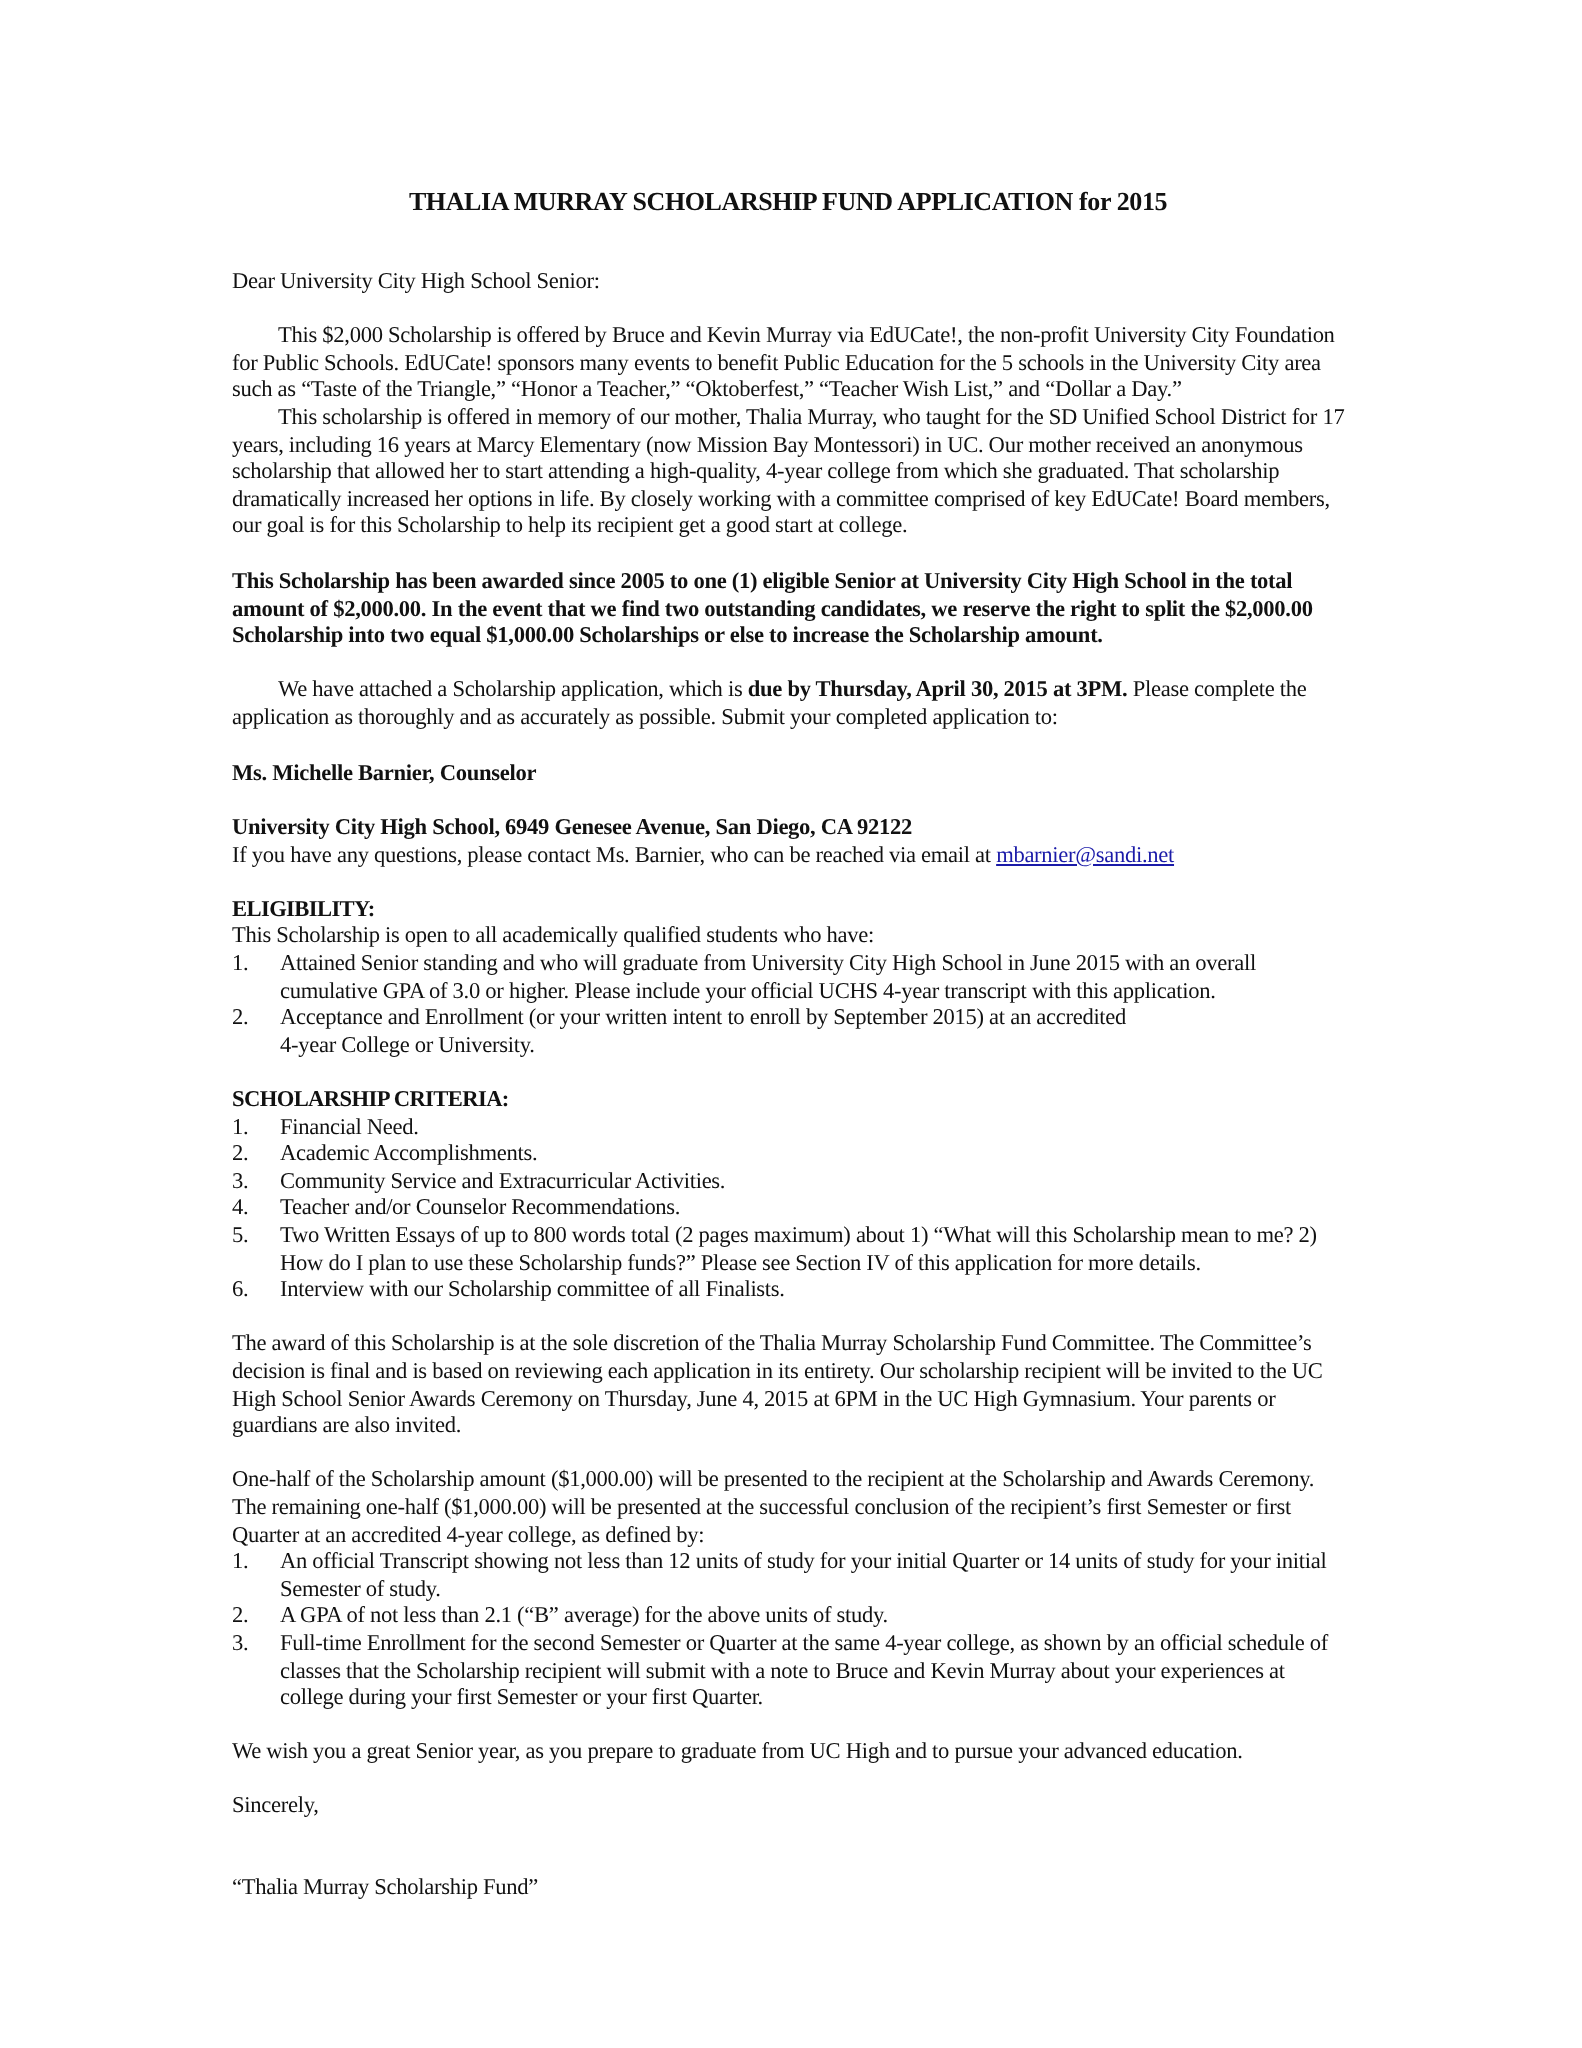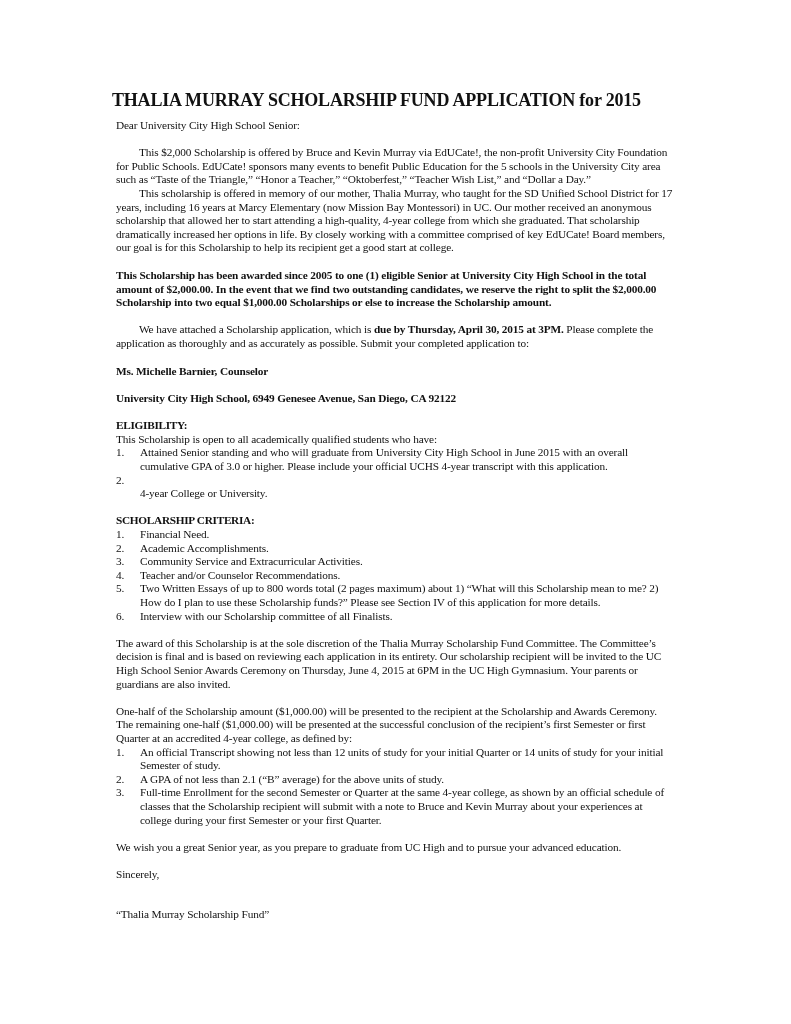--- a/index.html
+++ b/index.html
@@ -1,23 +1,23 @@
 <!DOCTYPE html>
 <html><head>
 <meta charset="utf-8">
 <style>
   html, body { margin: 0; padding: 0; background: #ffffff; }
   body { width: 791px; height: 1024px; position: relative; overflow: hidden;
          font-family: "Liberation Serif", "DejaVu Serif", serif; color: #111111; }
   .page { position: absolute; left: 116px; top: 94px; width: 560px;
           font-size: 11.3px; line-height: 13.6px; letter-spacing: -0.15px; }
-  .title { font-weight: bold; font-size: 18px; margin: 0 0 0 -4px;
+  .title { text-align: center; font-weight: bold; font-size: 13px; margin: 0 0 0 -4px;
            height: 16px; letter-spacing: -0.2px; }
   p { margin: 0; }
-  .salutation { margin-top: 9px; }
+  .salutation { margin-top: 25px; }
   .gap { height: 13.6px; }
   .indent { text-indent: 23px; }
   .b { font-weight: bold; margin-top: 14px; }
   .link { color: #1a1aa8; text-decoration: underline; cursor: pointer; }
   .heading { font-weight: bold; letter-spacing: -0.3px; }
   ol { margin: 0; padding: 0; list-style: none; }
   ol li { position: relative; padding-left: 24px; }
   ol li .num { position: absolute; left: 0; top: 0; }
   .sig-gap { height: 27px; }
 </style>
@@ -31,27 +31,28 @@
   <div class="gap"></div>
 
   <p class="indent">This $2,000 Scholarship is offered by Bruce and Kevin Murray via EdUCate!, the non-profit University City Foundation for Public Schools.  EdUCate! sponsors many events to benefit Public Education for the 5 schools in the University City area such as “Taste of the Triangle,” “Honor a Teacher,” “Oktoberfest,” “Teacher Wish List,” and “Dollar a Day.”</p>
   <p class="indent"><span>This scholarship is offered in memory of our mother, Thalia Murray, who taught for the SD Unified School District for 17 years, including 16 years at Marcy Elementary (now Mission Bay Montessori) in UC.  Our mother received an anonymous scholarship that allowed her to start attending a high-quality, 4-year college from which she graduated. That scholarship dramatically increased her options in life.  By closely working with a committee comprised of key EdUCate! Board members, our goal is for this Scholarship to help its recipient get a good start at college.</span></p>
   <p class="b">This Scholarship has been awarded since 2005 to one (1) eligible Senior at University City High School in the total amount of $2,000.00.  In the event that we find two outstanding candidates, we reserve the right to split the $2,000.00 Scholarship into two equal $1,000.00 Scholarships or else to increase the Scholarship amount.</p>
   <div class="gap"></div>
 
   <p class="indent"><span>We have attached a Scholarship application, which is </span><span class="b">due by Thursday, April 30, 2015 at 3PM.</span><span>  Please complete the application as thoroughly and as accurately as possible.  Submit your completed application to:</span></p>
   <p class="b">Ms. Michelle Barnier, Counselor</p>
   <p class="b">University City High School, 6949 Genesee Avenue, San Diego, CA  92122</p>
+  <p><span>If you have any questions, please contact Ms. Barnier, who can be reached via email at </span><a class="link">mbarnier@sandi.net</a></p>
   <div class="gap"></div>
 
   <p class="heading">ELIGIBILITY:</p>
   <p>This Scholarship is open to all academically qualified students who have:</p>
   <ol>
     <li><span class="num">1.</span><span>Attained Senior standing and who will graduate from University City High School in June 2015 with an overall cumulative GPA of 3.0 or higher. Please include your official UCHS 4-year transcript with this application.</span></li>
-    <li><span class="num">2.</span><br><span>4-year College or University.</span></li>
+    <li><span class="num">2.</span><span>Acceptance and Enrollment (or your written intent to enroll by September 2015) at an accredited</span><br><span>4-year College or University.</span></li>
   </ol>
   <div class="gap"></div>
 
   <p class="heading">SCHOLARSHIP CRITERIA:</p>
   <ol>
     <li><span class="num">1.</span><span>Financial Need.</span></li>
     <li><span class="num">2.</span><span>Academic Accomplishments.</span></li>
     <li><span class="num">3.</span><span>Community Service and Extracurricular Activities.</span></li>
     <li><span class="num">4.</span><span>Teacher and/or Counselor Recommendations.</span></li>
     <li><span class="num">5.</span><span>Two Written Essays of up to 800 words total (2 pages maximum) about 1) “What will this Scholarship mean to me?  2) How do I plan to use these Scholarship funds?”  Please see Section IV of this application for more details.</span></li>

